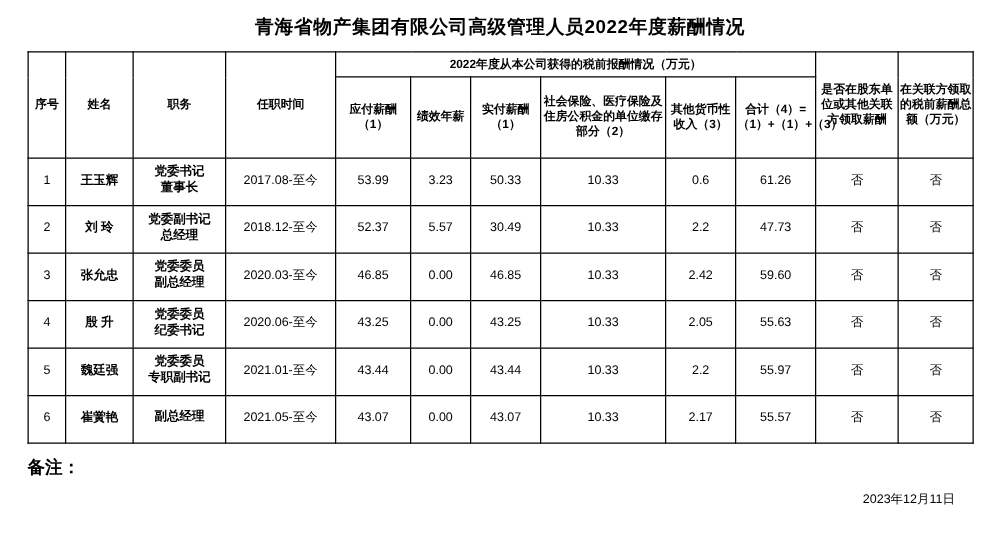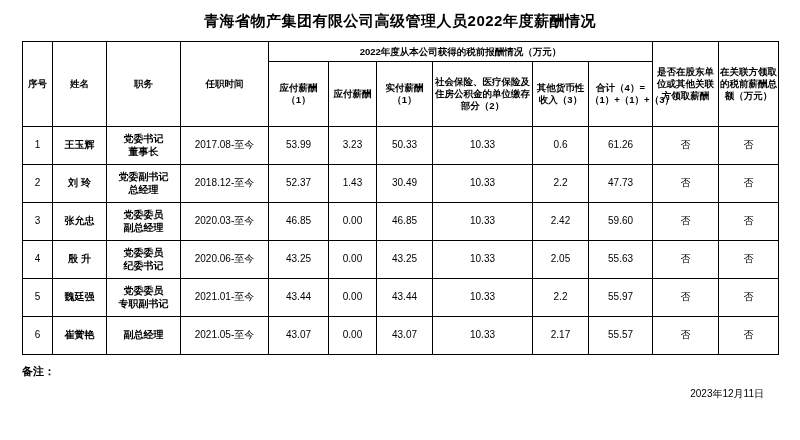--- a/index.html
+++ b/index.html
@@ -62,24 +62,25 @@
   td.body-cell {
     height: 33px;
     font-size: 10px;
   }
   td.name-cell, td.title-cell {
     font-weight: bold;
     font-size: 10px;
   }
   td.title-cell {
     line-height: 1.3;
+    font-family: Liberation Mono, monospace;
   }
   .notes {
     margin-top: 8px;
-    font-size: 11px;
+    font-size: 14px;
     line-height: 1.55;
   }
   .notes .note-title {
     font-weight: bold;
   }
   .notes p {
     margin: 0;
     text-indent: 0;
   }
   .notes p.indent {
@@ -120,21 +121,21 @@
         <th rowspan="2" class="side-head">序号</th>
         <th rowspan="2" class="side-head">姓名</th>
         <th rowspan="2" class="side-head">职务</th>
         <th rowspan="2" class="side-head">任职时间</th>
         <th colspan="6" class="side-head">2022年度从本公司获得的税前报酬情况（万元）</th>
         <th rowspan="2" class="side-head">是否在股东单位或其他关联方领取薪酬</th>
         <th rowspan="2" class="side-head">在关联方领取的税前薪酬总额（万元）</th>
       </tr>
       <tr>
         <th class="sub-head">应付薪酬（1）</th>
-        <th class="sub-head">应付薪酬</th>
+        <th class="sub-head">绩效年薪</th>
         <th class="sub-head">实付薪酬（1）</th>
         <th class="sub-head">社会保险、医疗保险及住房公积金的单位缴存部分（2）</th>
         <th class="sub-head">其他货币性收入（3）</th>
         <th class="sub-head">合计（4）=（1）+（1）+（3）</th>
       </tr>
     </thead>
     <tbody>
       <tr>
         <td class="body-cell">1</td>
         <td class="body-cell name-cell">王玉辉</td>
@@ -148,21 +149,21 @@
         <td class="body-cell">61.26</td>
         <td class="body-cell">否</td>
         <td class="body-cell">否</td>
       </tr>
       <tr>
         <td class="body-cell">2</td>
         <td class="body-cell name-cell">刘 玲</td>
         <td class="body-cell title-cell">党委副书记<br>总经理</td>
         <td class="body-cell nowrap">2018.12-至今</td>
         <td class="body-cell">52.37</td>
-        <td class="body-cell">1.43</td>
+        <td class="body-cell">5.57</td>
         <td class="body-cell">30.49</td>
         <td class="body-cell">10.33</td>
         <td class="body-cell">2.2</td>
         <td class="body-cell">47.73</td>
         <td class="body-cell">否</td>
         <td class="body-cell">否</td>
       </tr>
       <tr>
         <td class="body-cell">3</td>
         <td class="body-cell name-cell">张允忠</td>

